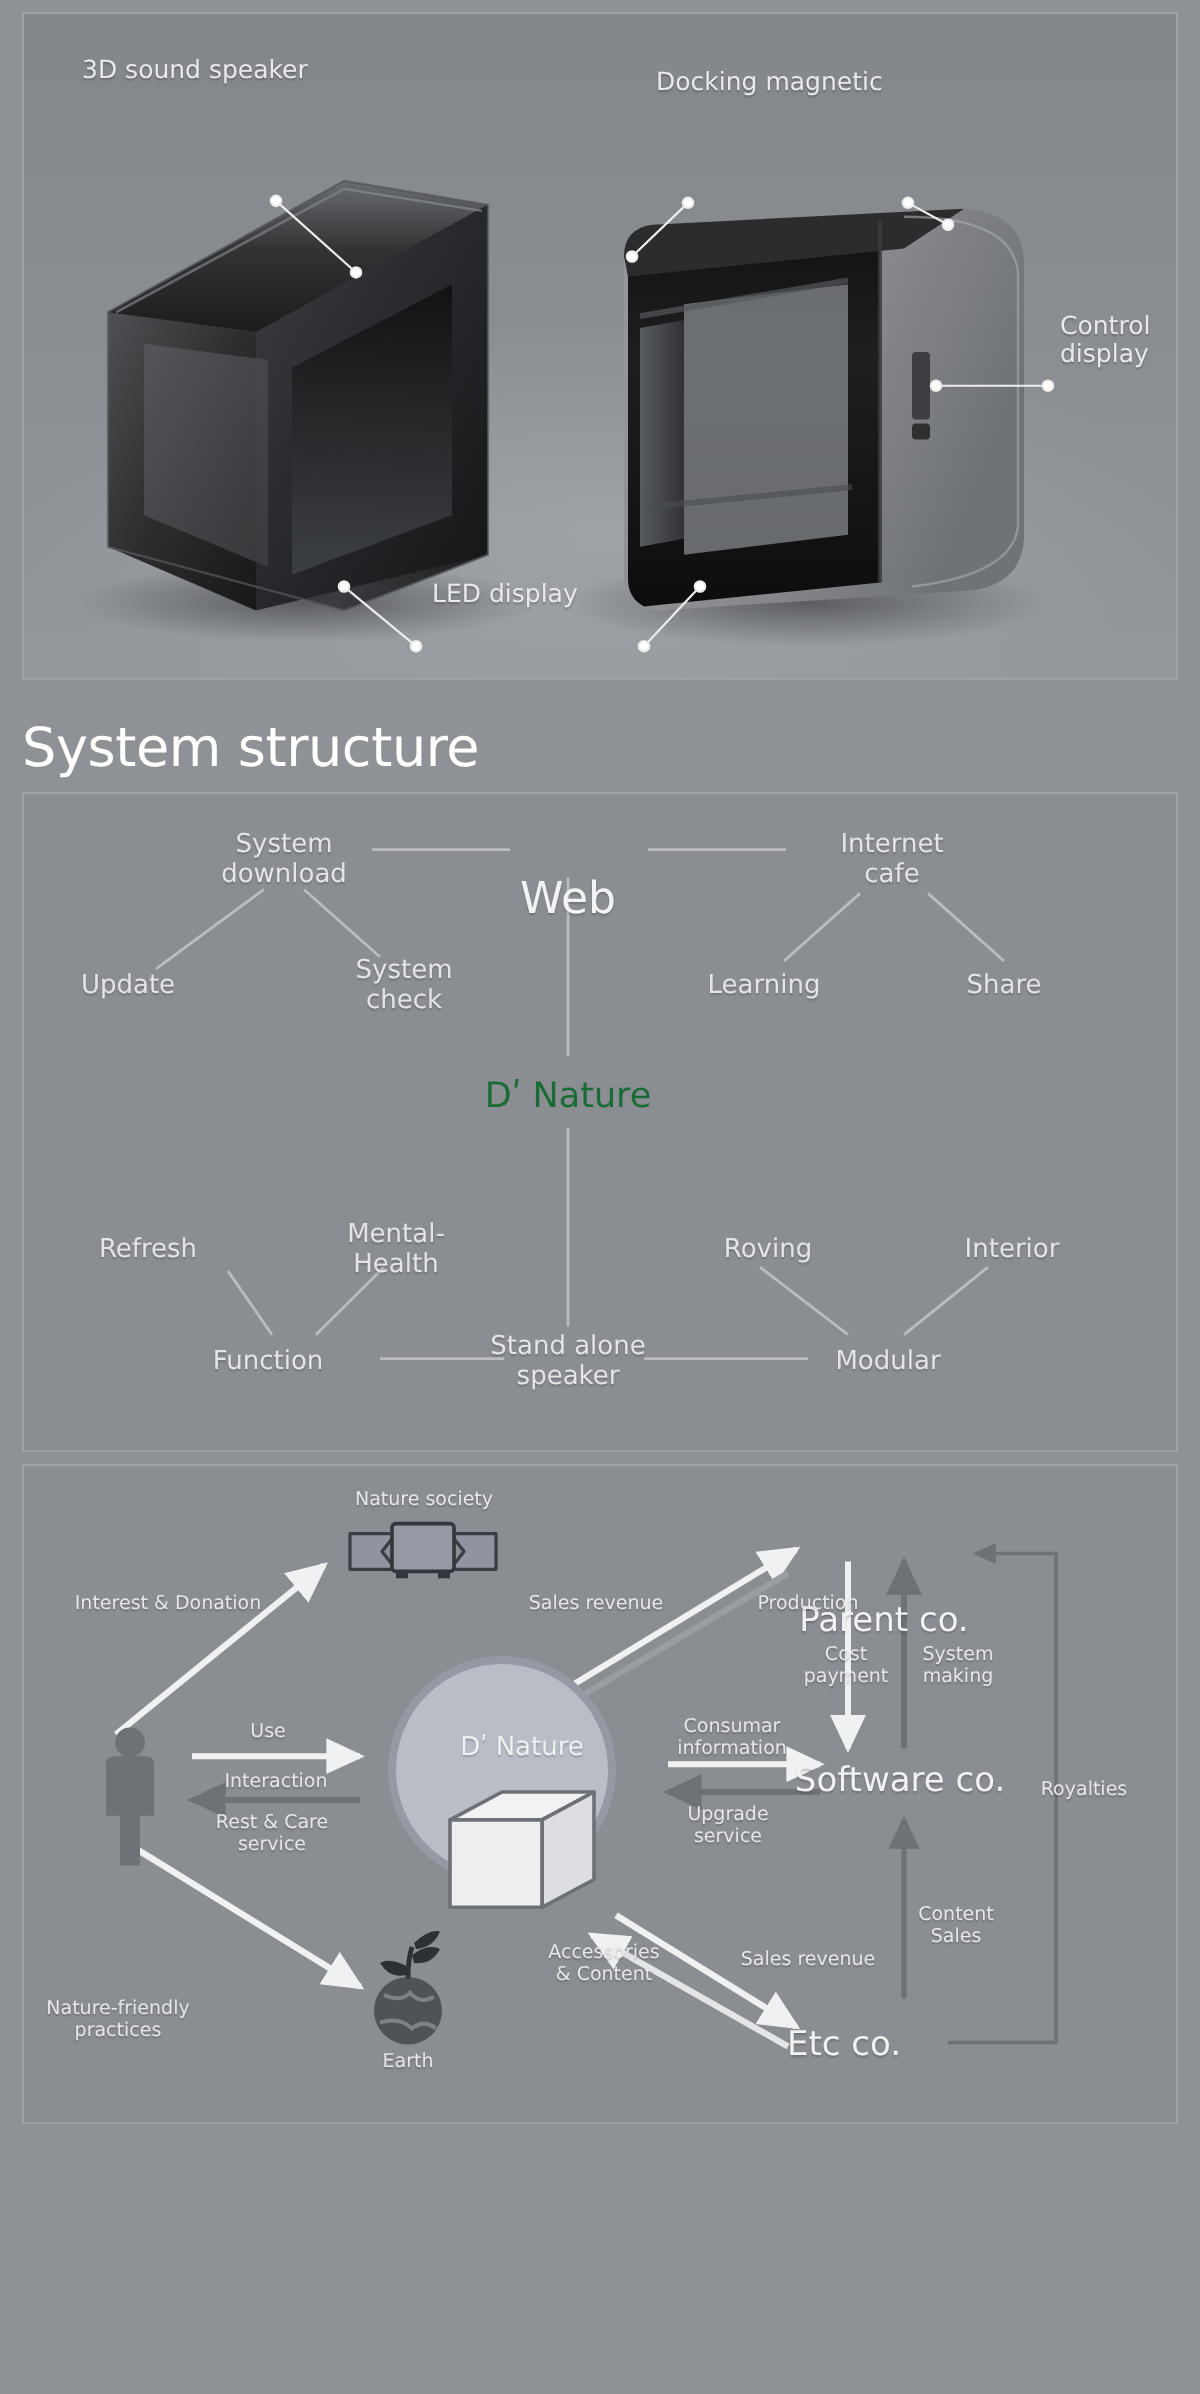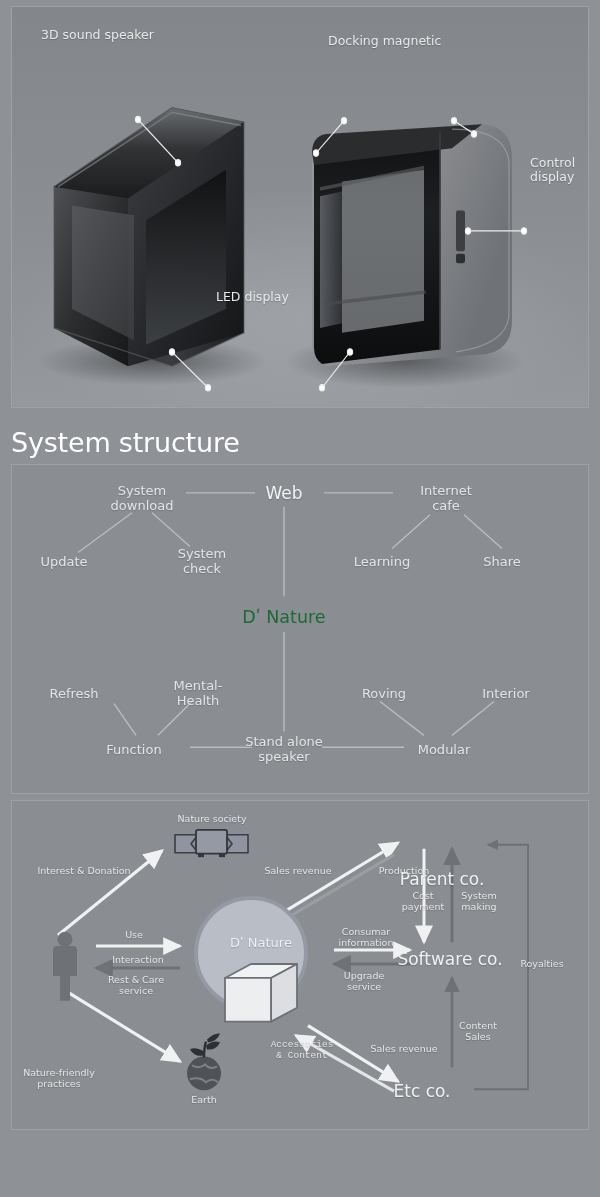--- a/index.html
+++ b/index.html
@@ -21,21 +21,21 @@
   }
   .panel {
     position: relative;
     margin: 6px 11px 0 11px;
     background: #8a8d91;
     border: 1px solid #9ea1a5;
     overflow: hidden;
   }
 
   
-  #product-panel { height: 402px; background: linear-gradient(160deg,#8d9094 0%, #898c90 45%, #909396 100%); }
+  #product-panel { height: 334px; background: linear-gradient(160deg,#8d9094 0%, #898c90 45%, #909396 100%); }
   #product-panel .stage {
     position: absolute; inset: 0;
     background:
       radial-gradient(ellipse 70% 45% at 50% 78%, rgba(170,173,177,.55), rgba(0,0,0,0) 72%),
       linear-gradient(180deg,#83868a 0%, #8b8e92 55%, #95989c 100%);
   }
   .lbl {
     position: absolute;
     color: #e9eaec;
     font-size: 12.5px;
@@ -50,21 +50,21 @@
   #system-panel .node {
     position: absolute;
     color: #e4e5e7;
     font-size: 13px;
     line-height: 15px;
     text-align: center;
     white-space: pre-line;
     transform: translate(-50%,-50%);
     text-shadow: 0 1px 1px rgba(0,0,0,.18);
   }
-  #system-panel .node.big { font-size: 17px; line-height: 19px; color: #f2f3f4; }
+  #system-panel .node.big { font-size: 22px; line-height: 19px; color: #f2f3f4; margin-top: 25px; }
   #system-panel .node.center {
     font-size: 17.5px; color: #1a6b35; font-weight: 400;
     text-shadow: none;
   }
 
   
   #biz-panel { height: 330px; background: #8a8d91; }
   #biz-panel .node {
     position: absolute;
     color: #e6e7e9;
@@ -375,18 +375,18 @@
 payment</div>
     <div class="node small" style="left:467px; top:100px;">System
 making</div>
     <div class="node small" style="left:354px; top:136px;">Consumar
 information</div>
     <div class="node small" style="left:352px; top:180px;">Upgrade
 service</div>
     <div class="node small" style="left:530px; top:162px;">Royalties</div>
     <div class="node small" style="left:466px; top:230px;">Content
 Sales</div>
-    <div class="node small" style="left:290px; top:249px;font-family:Liberation Mono, monospace;">Accessories
+    <div class="node small" style="left:290px; top:249px;">Accessories
 &amp; Content</div>
     <div class="node small" style="left:392px; top:247px;">Sales revenue</div>
   </div>
 
 </div>
 
 </body></html>

